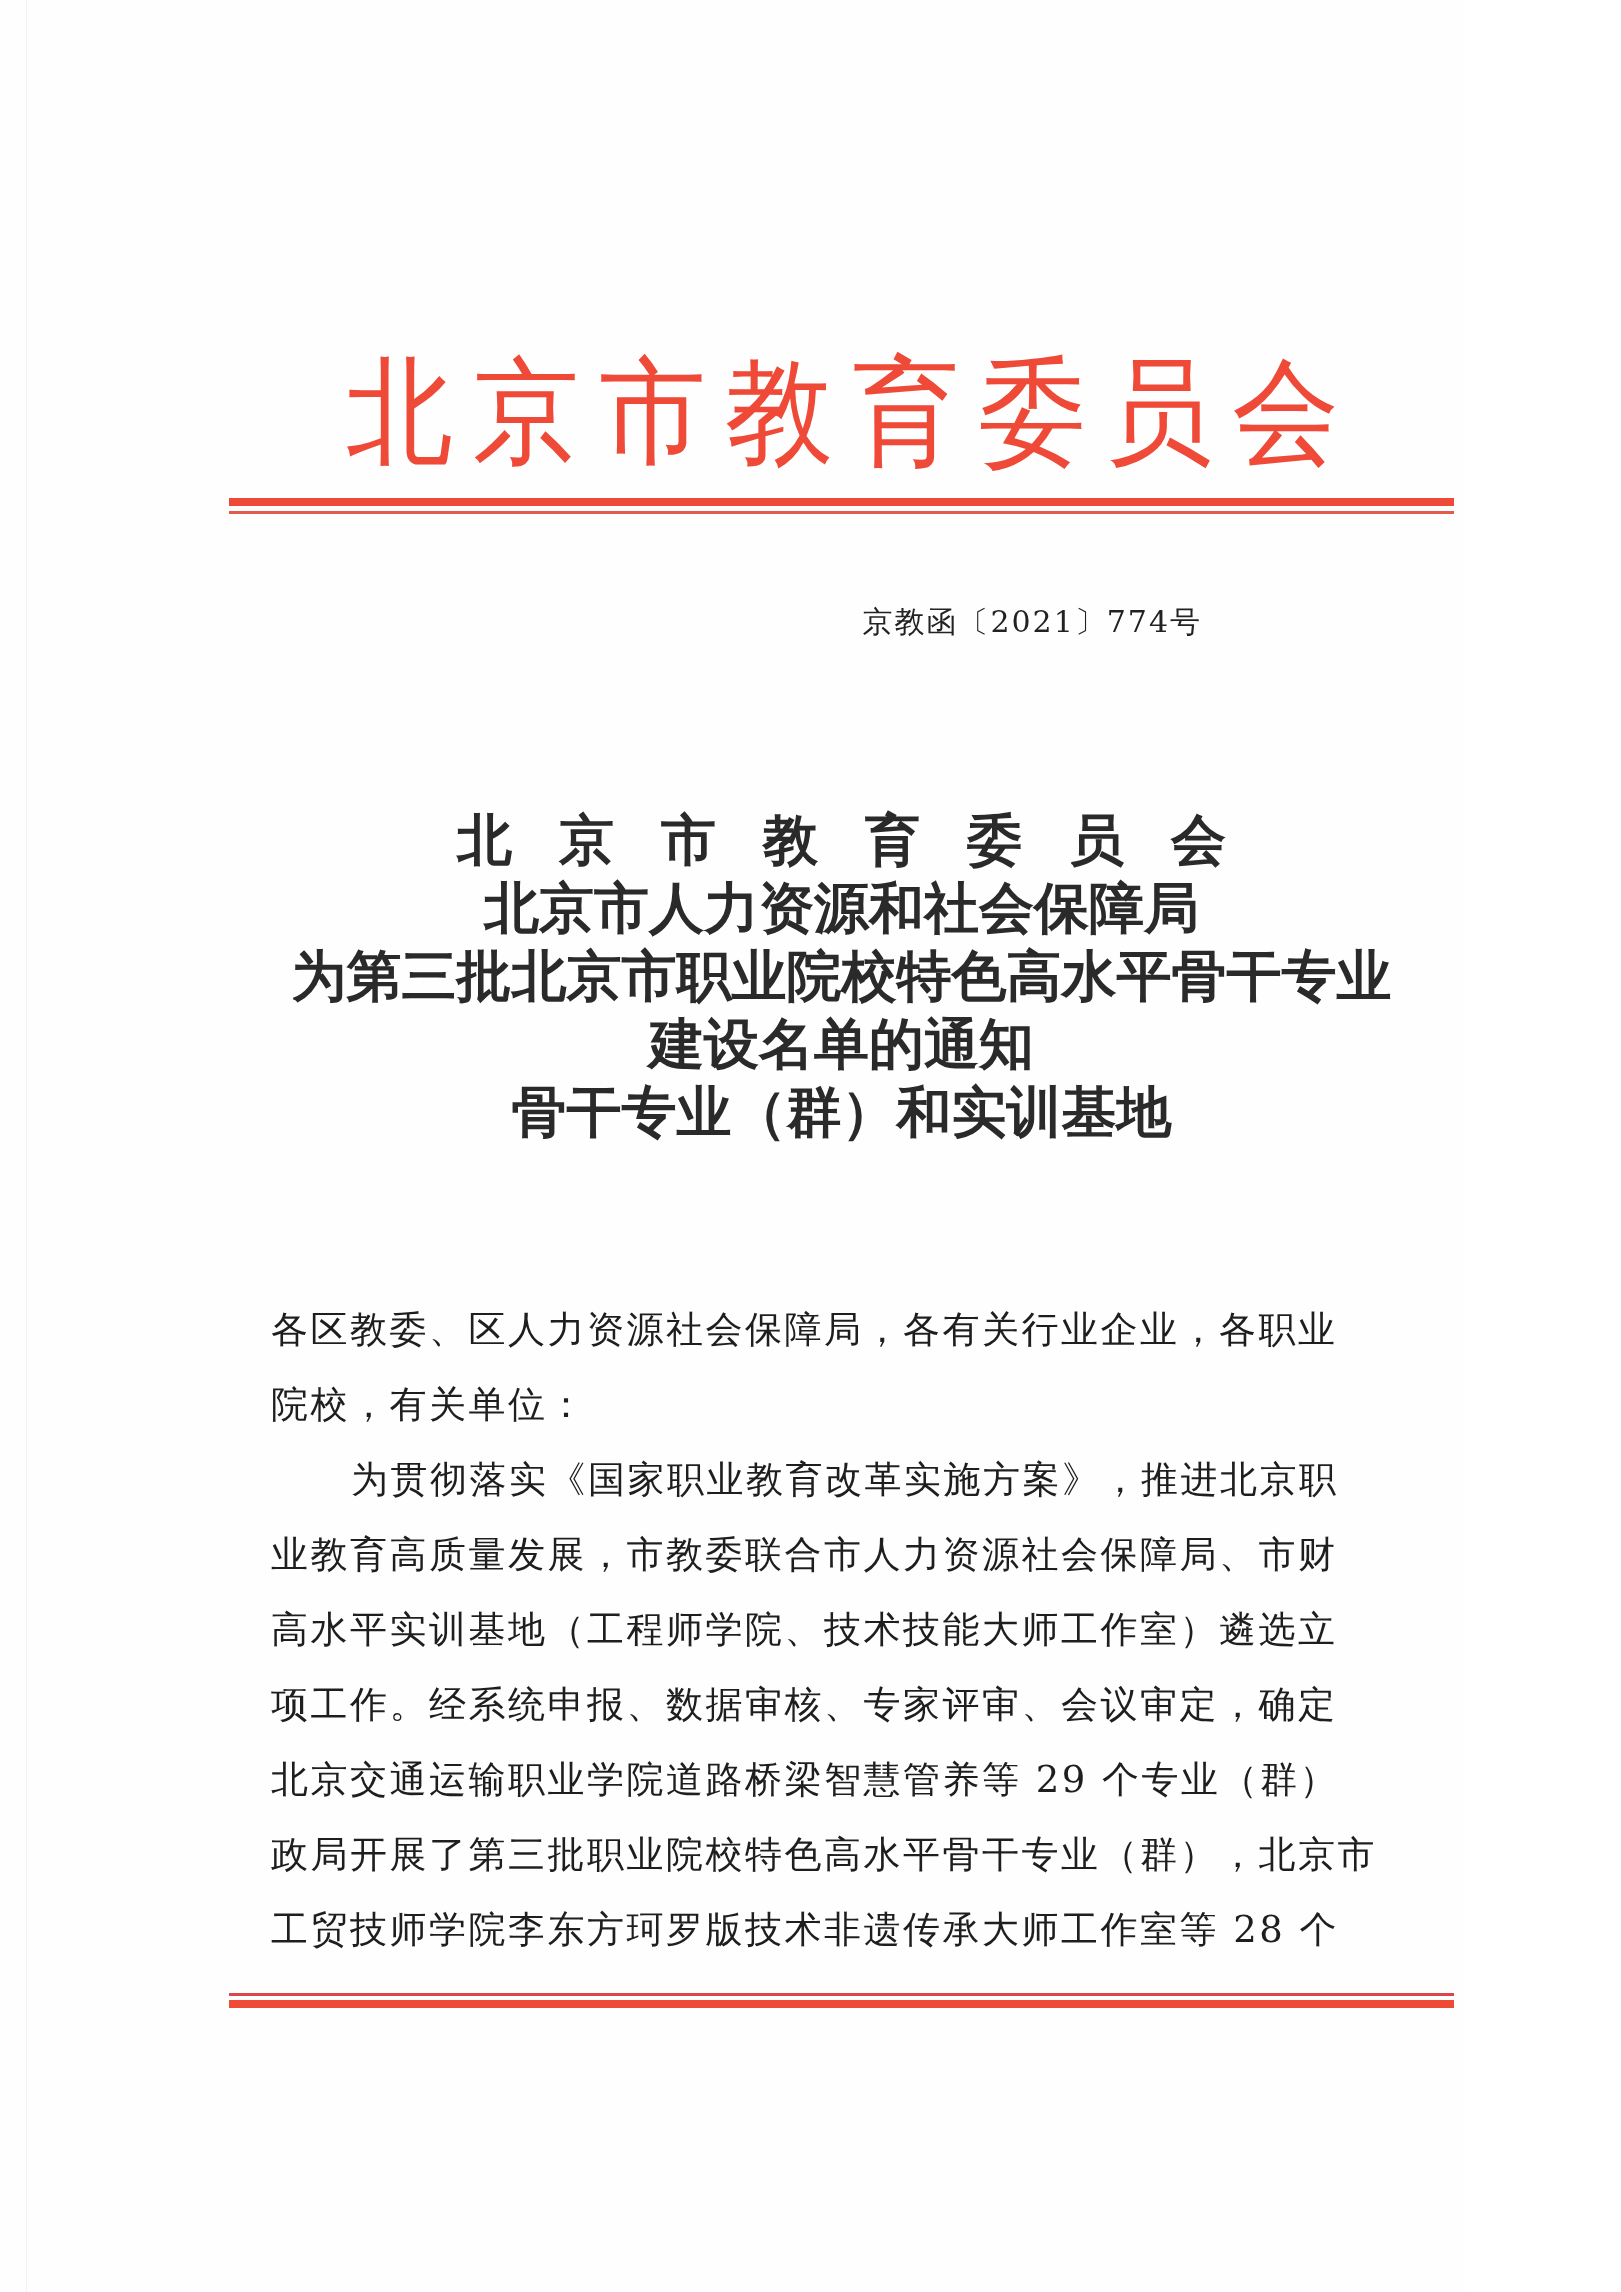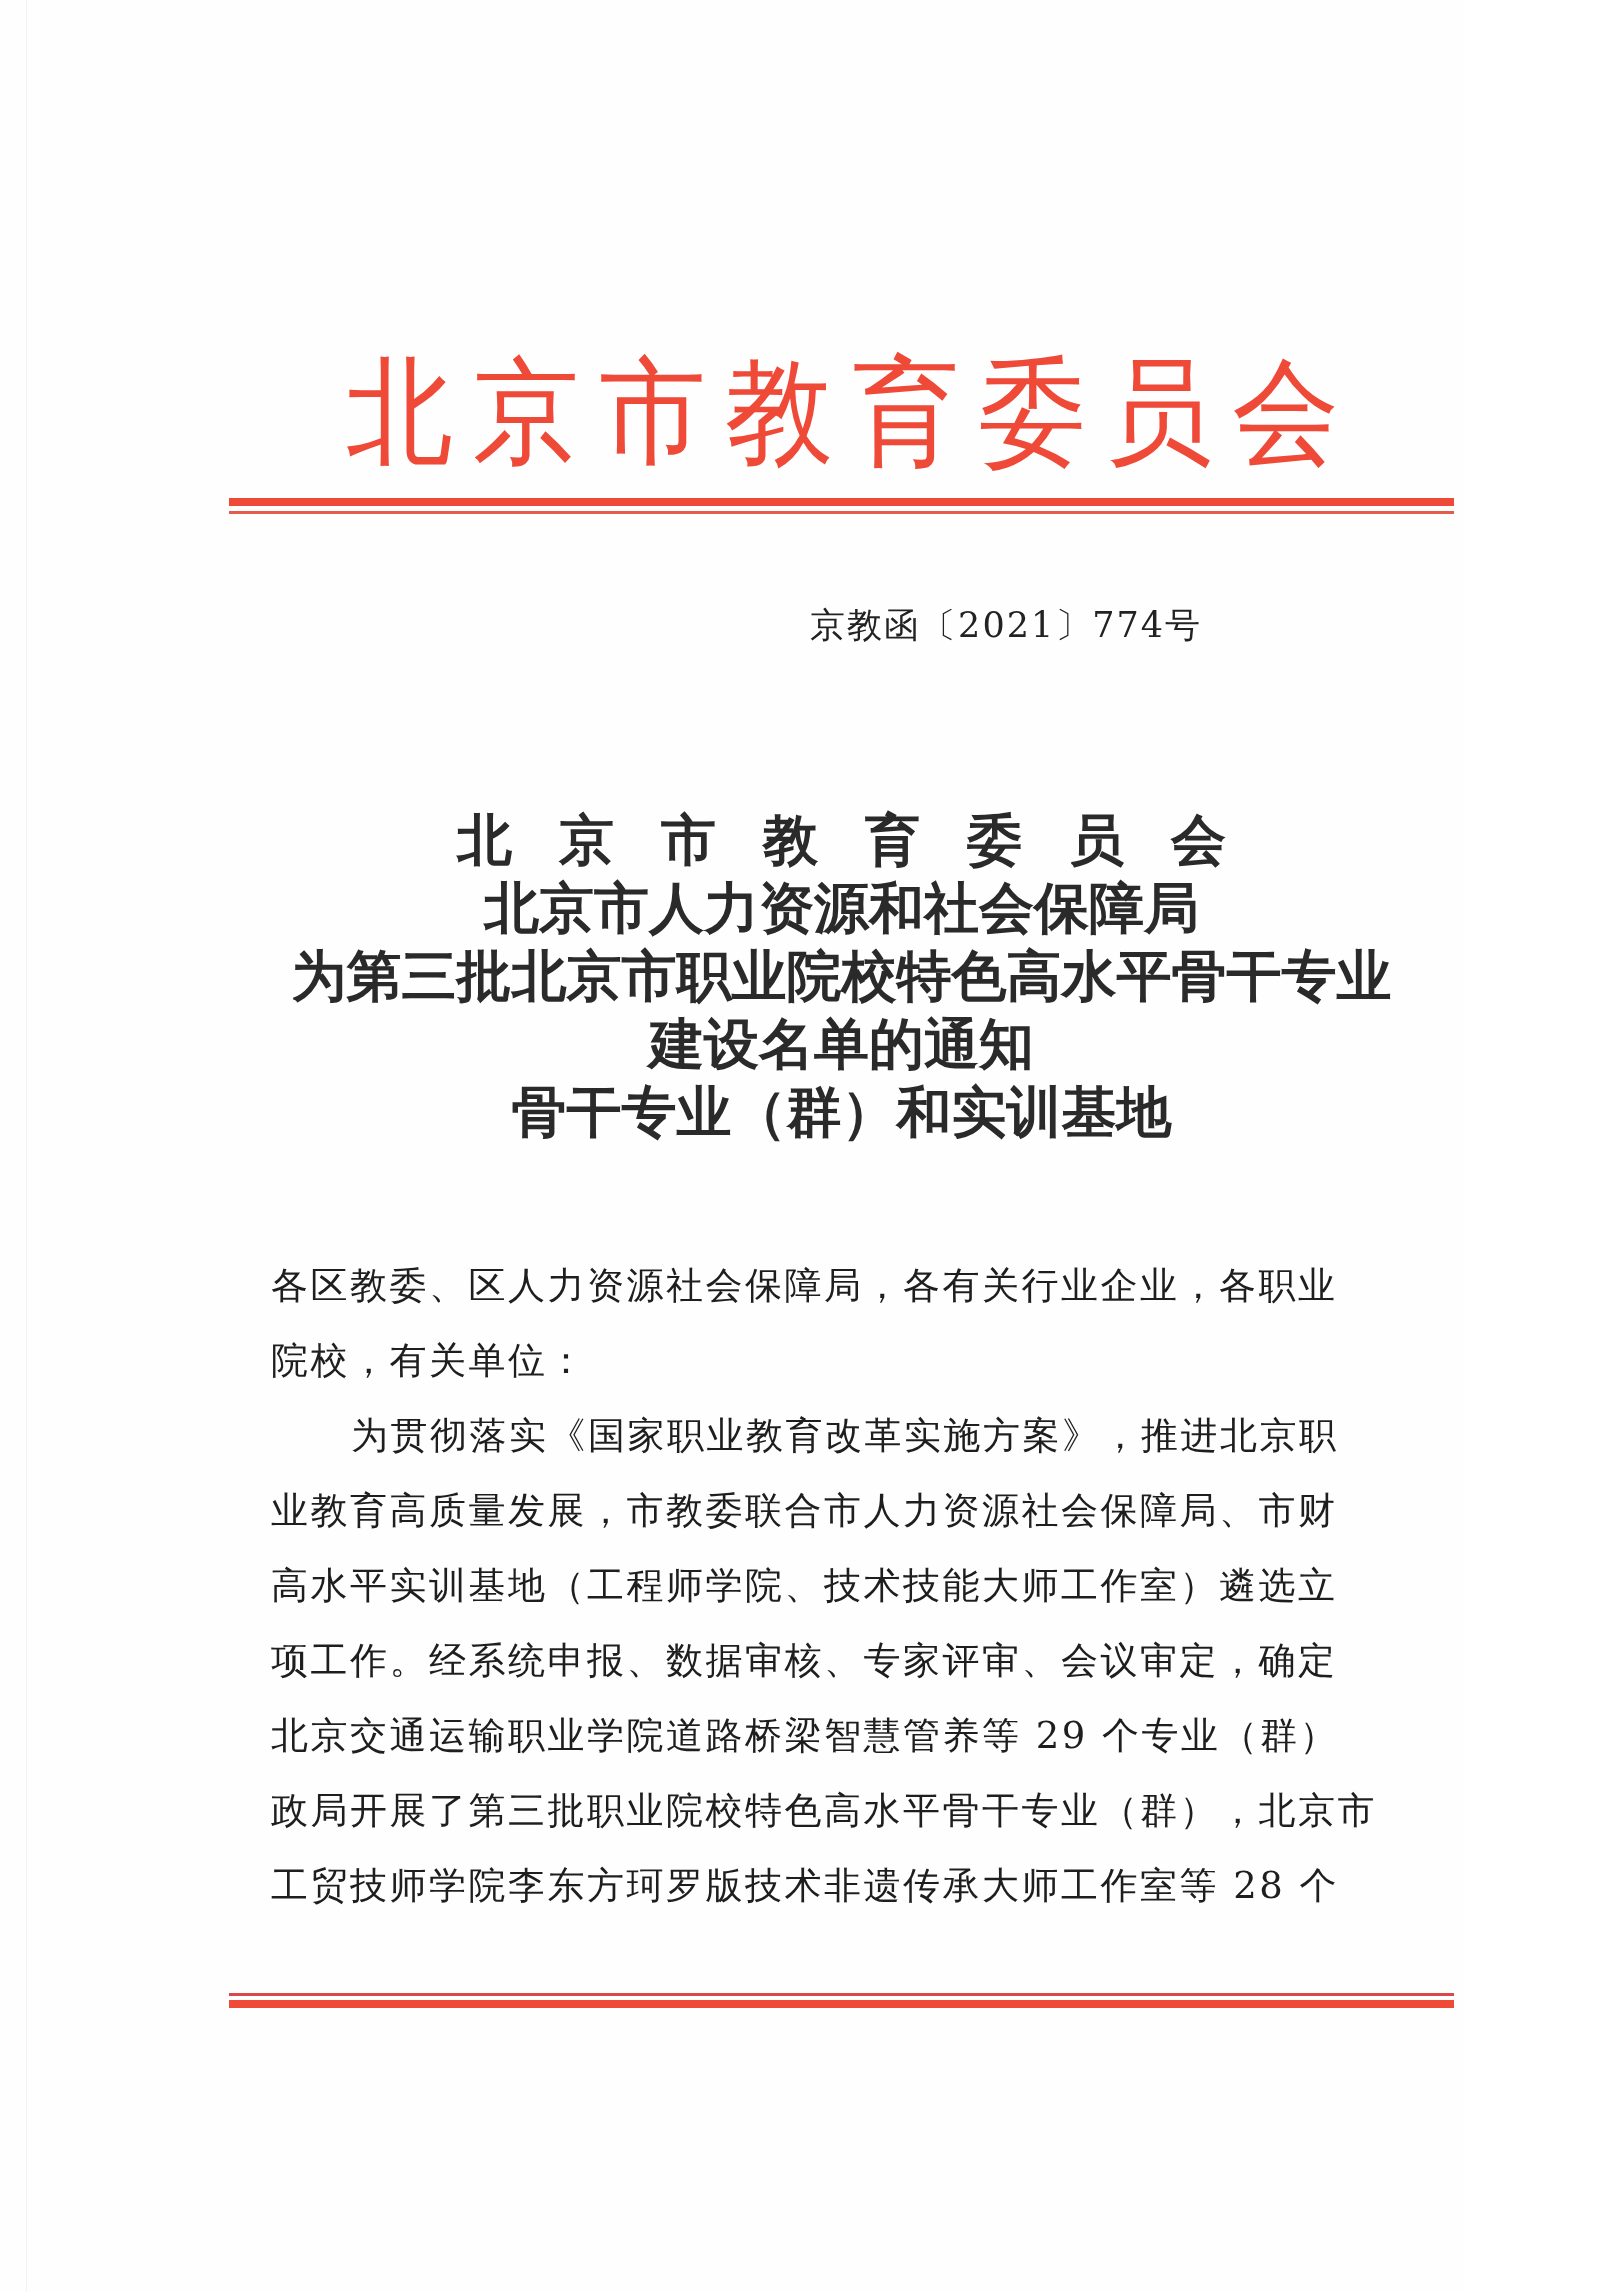--- a/index.html
+++ b/index.html
@@ -64,21 +64,21 @@
   .rule-head-thin  { top: 511px; height: 2.9px; background: #e55a4a; }
   .rule-foot-thin  { top: 1993px; height: 2.9px; background: #d9474a; }
   .rule-foot-thick { top: 2000px; height: 7.8px; }
 
   
   .doc-number {
     position: absolute;
     right: 263px;
     top: 602px;
     font-family: "DejaVu Serif", "Liberation Serif", serif;
-    font-size: 35px;
+    font-size: 30px;
     color: #222;
     letter-spacing: 2px;
     white-space: nowrap;
   }
 
   
   .title-block {
     position: absolute;
     left: 229px;
     top: 806px;
@@ -96,21 +96,21 @@
   }
   .title-line.spaced {
     letter-spacing: 47px;
     padding-left: 47px;
   }
 
   
   .body-block {
     position: absolute;
     left: 271px;
-    top: 1260px;
+    top: 1304px;
     width: 1133px;
     font-family: "DejaVu Serif", "Liberation Serif", serif;
     font-size: 37px;
     color: #1e1e1e;
   }
   .body-line {
     height: 75px;
     line-height: 51px;
     white-space: nowrap;
     letter-spacing: 2.5px;

